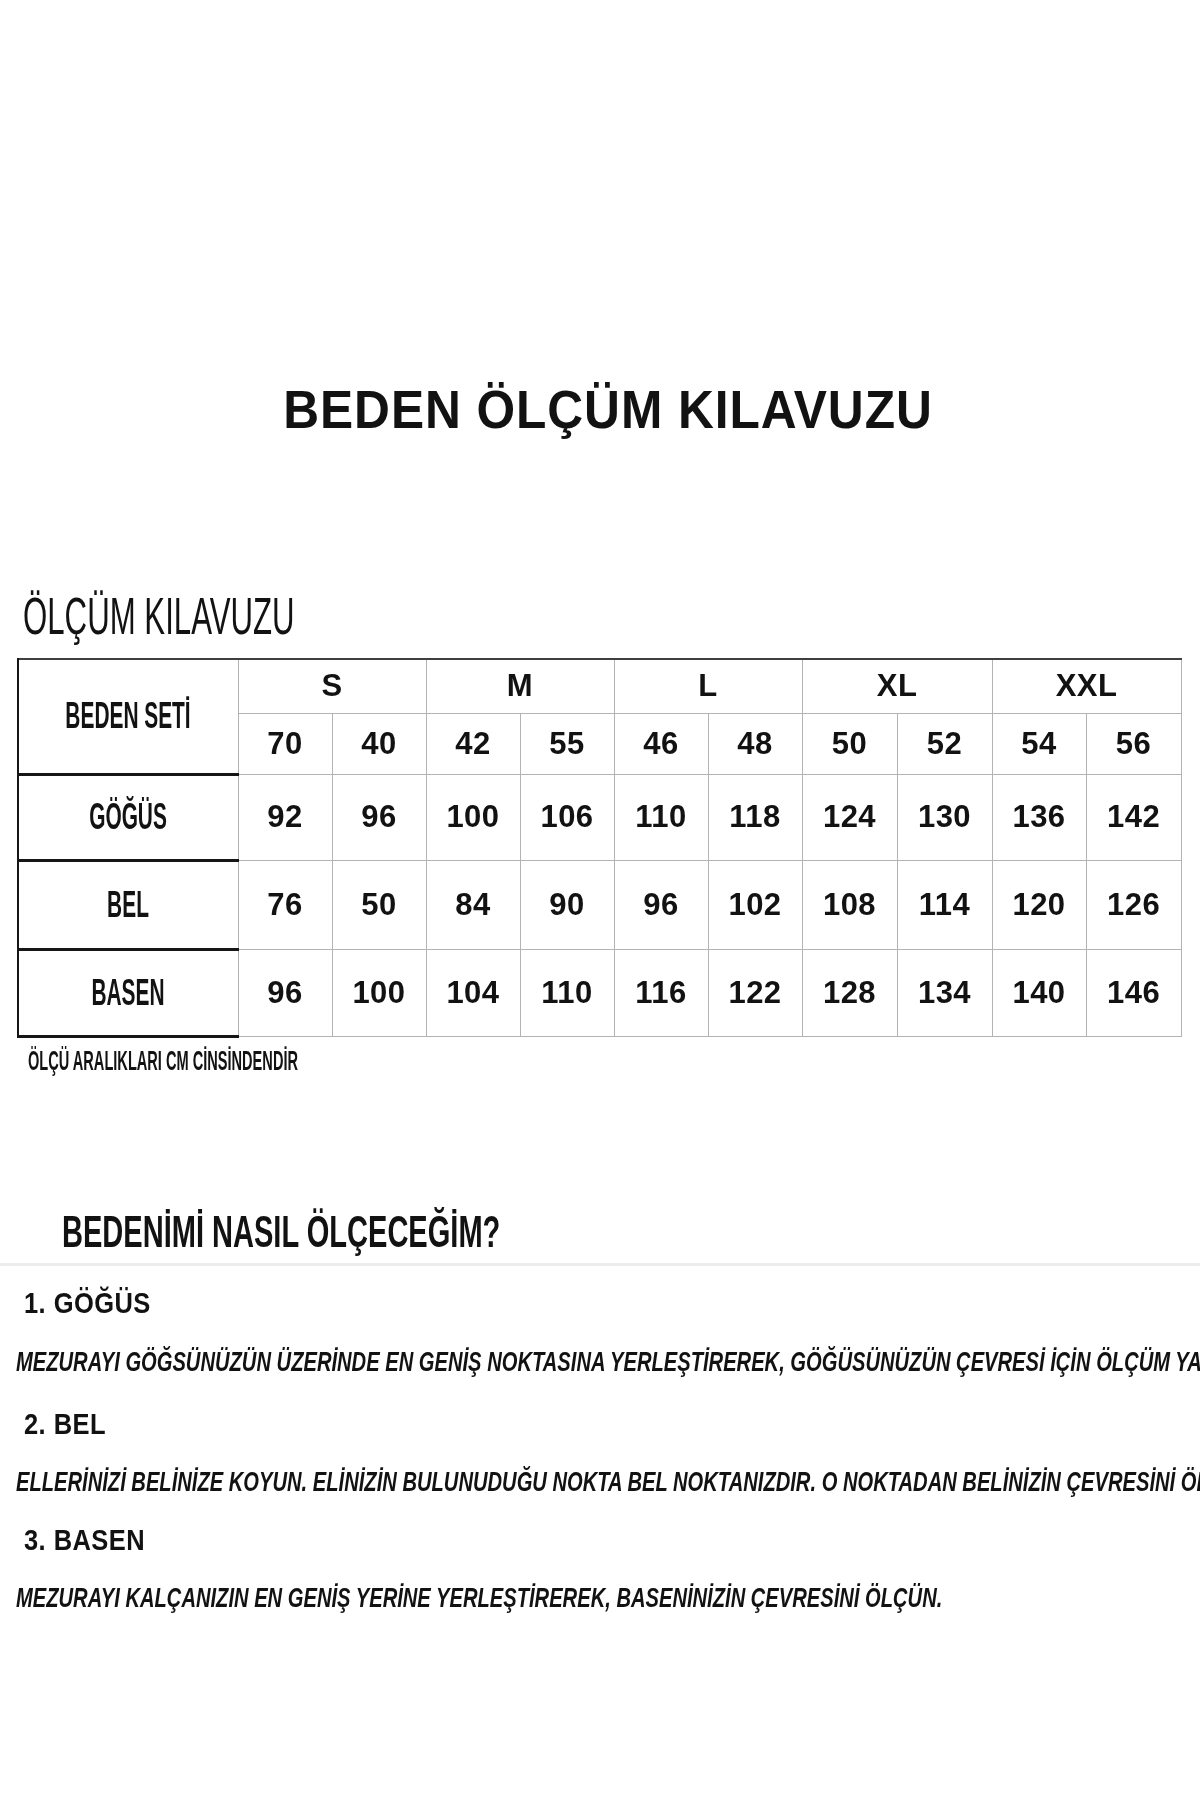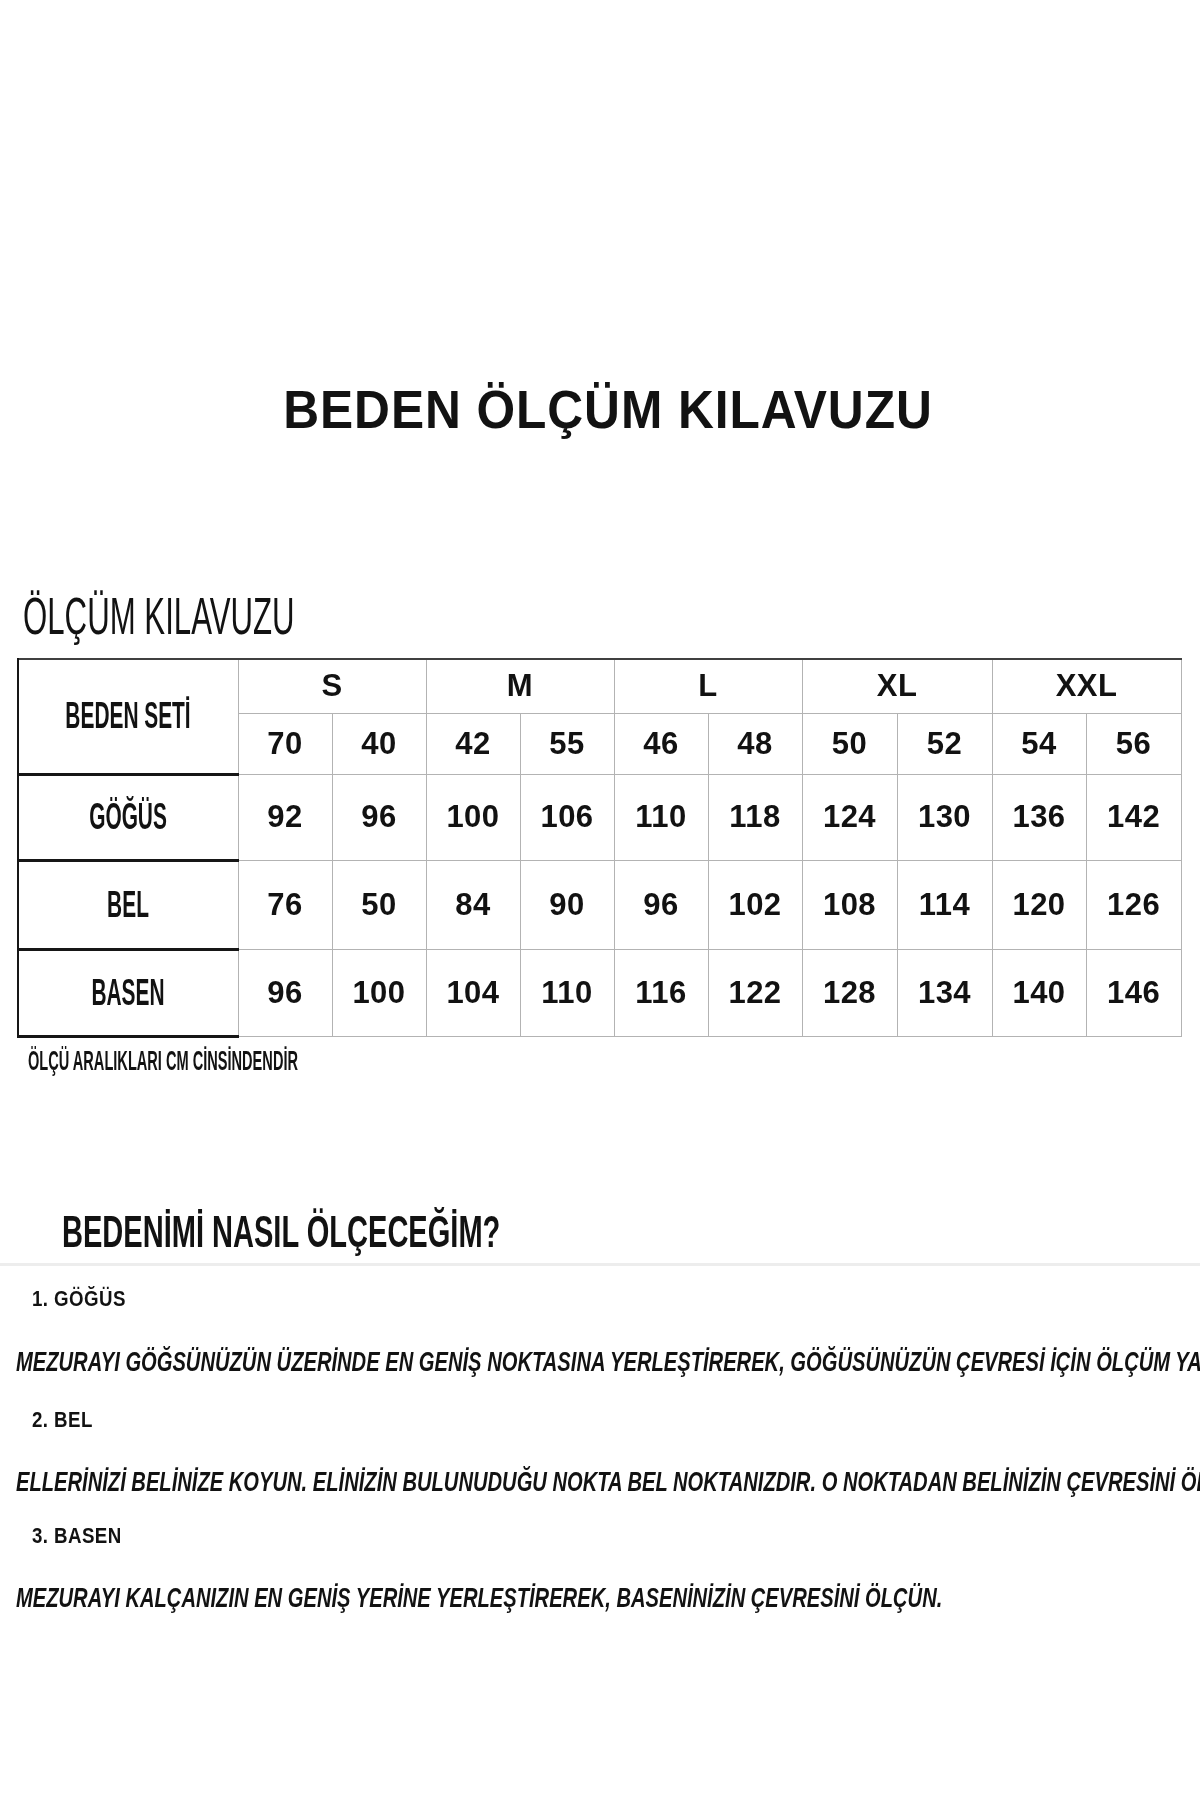--- a/index.html
+++ b/index.html
@@ -73,22 +73,22 @@
     font-size:44px;font-weight:bold;line-height:1;white-space:nowrap;margin-left:48px;
   }
   .howto-heading .sqz{transform:scaleX(0.66);transform-origin:left center;}
 
   .divider{
     top:1263px;left:0;width:1200px;height:3px;
     background:#ededed;
   }
 
   .step-title{
-    left:24px;
-    font-size:22px;font-weight:bold;line-height:1;white-space:nowrap;
+    left:16px;
+    font-size:30px;font-weight:bold;line-height:1;white-space:nowrap;
     letter-spacing:0.5px;
   }
   .step-title .sqz{transform:scaleX(0.85);transform-origin:left center;}
   .step-text{
     left:8px;
     font-size:28px;font-weight:600;font-style:italic;
     line-height:1;white-space:nowrap;
   }
   .step-text .sqz{transform:scaleX(0.72);transform-origin:left center;}
 

